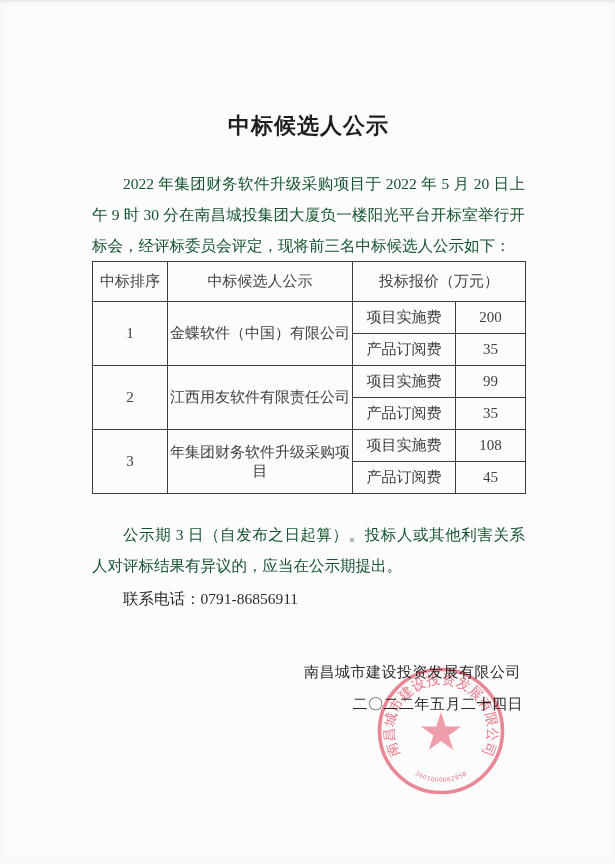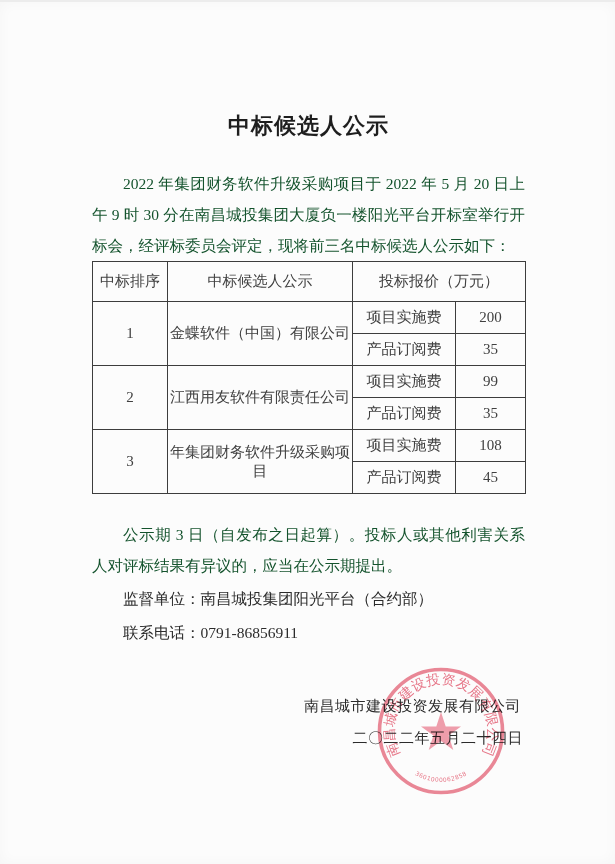--- a/index.html
+++ b/index.html
@@ -119,21 +119,20 @@
         </tr>
         <tr>
           <td>产品订阅费</td>
           <td>45</td>
         </tr>
       </tbody>
     </table>
 
     <p class="para notice">公示期 3 日（自发布之日起算）。投标人或其他利害关系人对评标结果有异议的，应当在公示期提出。</p>
 
-    <p class="meta-line">监督单位：南昌城投集团阳光平台（合约部）</p>
     <p class="meta-line">联系电话：0791-86856911</p>
 
     <div class="sign-block">
       <div class="sign-company">南昌城市建设投资发展有限公司</div>
       <div class="sign-date">二〇二二年五月二十四日</div>
     </div>
 
   </div>
 
   <svg class="seal" viewBox="0 0 134 134" xmlns="http://www.w3.org/2000/svg">

